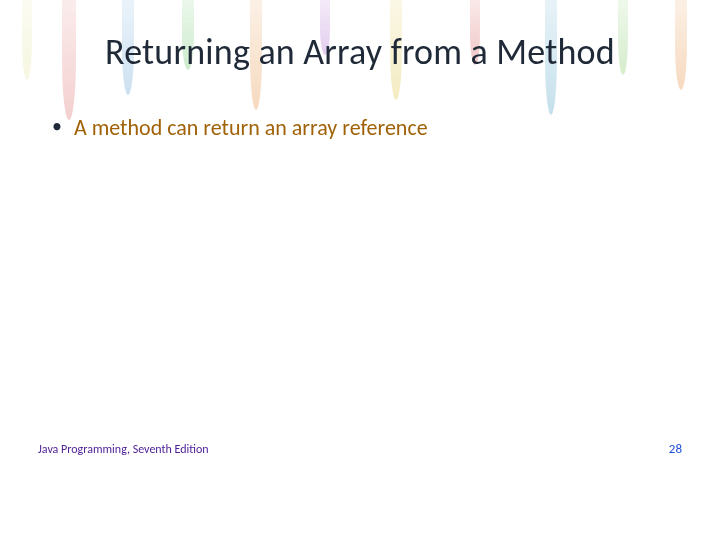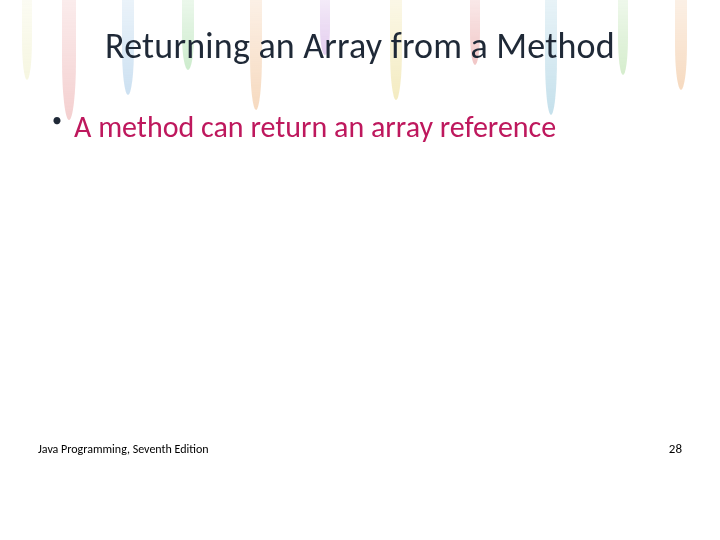--- a/index.html
+++ b/index.html
@@ -23,37 +23,37 @@
   .drip {
     position: absolute;
     top: 0;
     border-radius: 0 0 50% 50%;
   }
   .slide {
     position: relative;
     z-index: 1;
     width: 720px;
     height: 472px;
-    padding: 24px 38px 0 38px;
+    padding: 30px 38px 0 38px;
   }
   .title {
     font-size: 36px;
     font-weight: 400;
     color: #1f2937;
     text-align: center;
     margin-bottom: 40px;
     letter-spacing: 0.2px;
   }
   .bullets {
     list-style: none;
     padding-left: 14px;
   }
   .bullets li {
-    font-size: 30px;
-    color: #be185d;
+    font-size: 22px;
+    color: #a16207;
     line-height: 1.25;
     margin-bottom: 4px;
     position: relative;
     padding-left: 22px;
   }
   .bullets li::before {
     content: "•";
     position: absolute;
     left: 0;
     top: 0;
@@ -64,25 +64,25 @@
     position: absolute;
     bottom: 16px;
     left: 38px;
     right: 38px;
     display: flex;
     justify-content: space-between;
     align-items: baseline;
   }
   .footer-left {
     font-size: 12px;
-    color: #000000;
+    color: #4c1d95;
   }
   .footer-right {
     font-size: 13px;
-    color: #000000;
+    color: #1d4ed8;
   }
 </style>
 </head>
 <body>
 
 <div class="bg-drips" id="drips-container">
     <div class="drip" style="left: 22px; width: 10px; height: 80px; background: linear-gradient(rgba(230, 230, 168, 0.4), rgb(230, 230, 168));"></div>
     <div class="drip" style="left: 62px; width: 14px; height: 120px; background: linear-gradient(rgba(224, 120, 120, 0.4), rgb(224, 120, 120));"></div>
     <div class="drip" style="left: 122px; width: 12px; height: 95px; background: linear-gradient(rgba(110, 168, 216, 0.4), rgb(110, 168, 216));"></div>
     <div class="drip" style="left: 182px; width: 12px; height: 70px; background: linear-gradient(rgba(112, 200, 112, 0.4), rgb(112, 200, 112));"></div>

